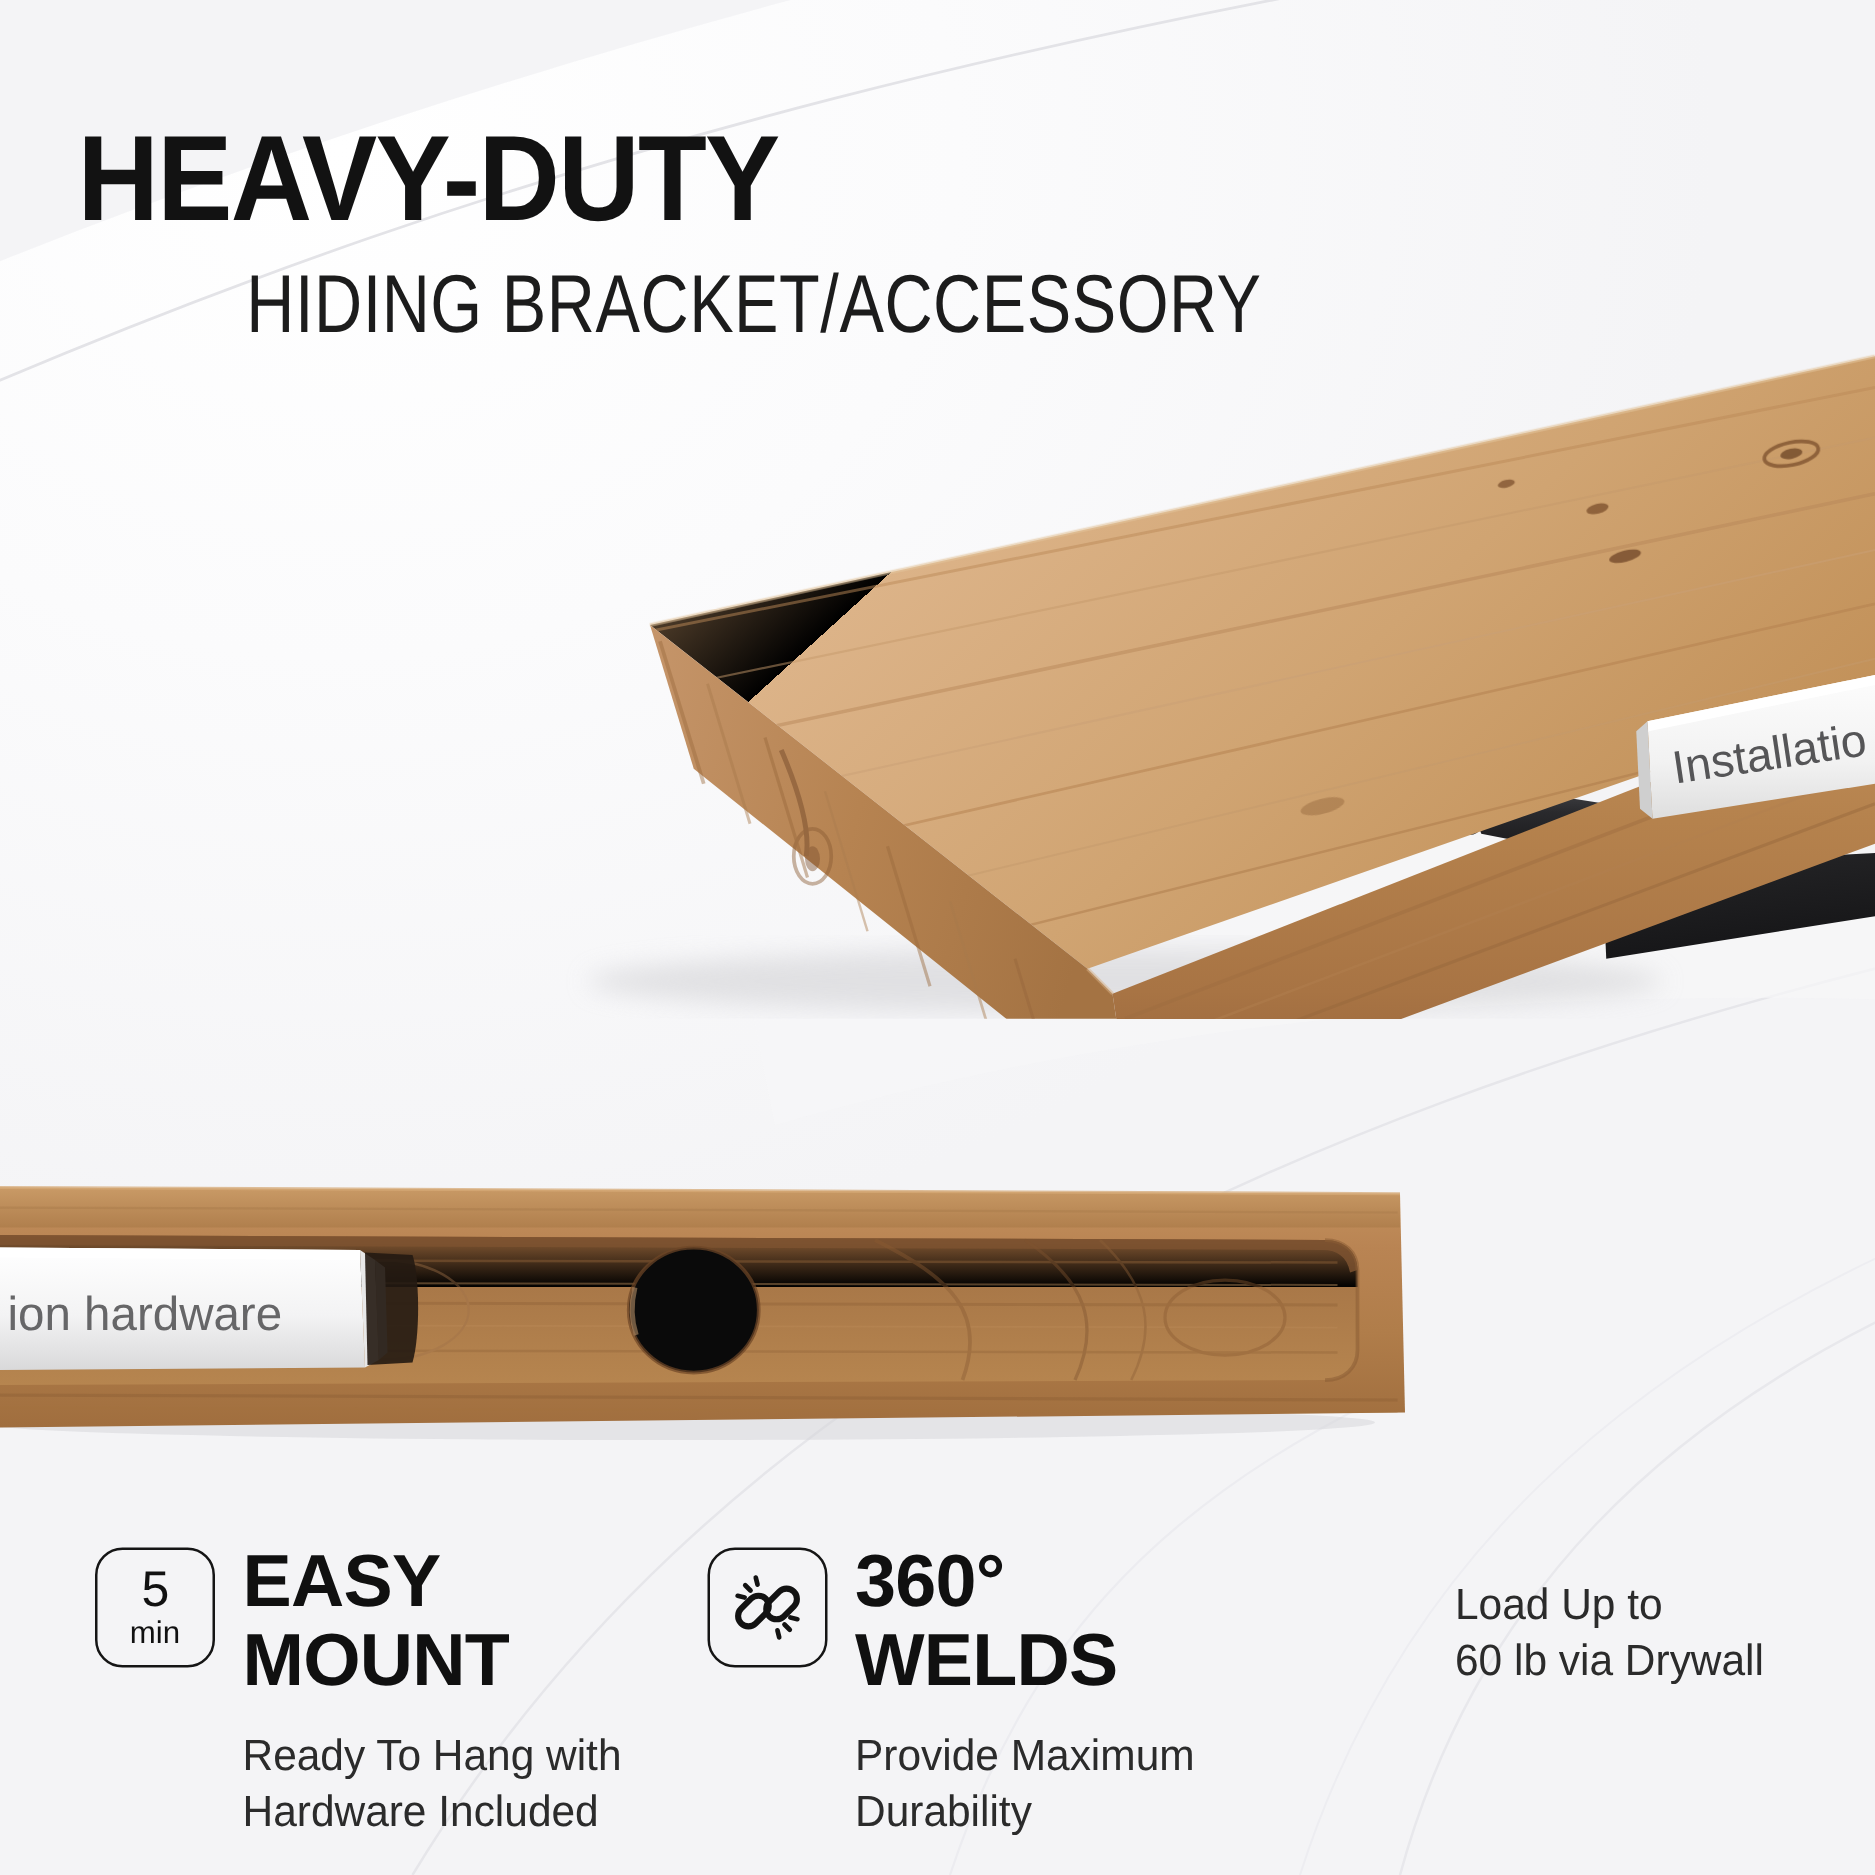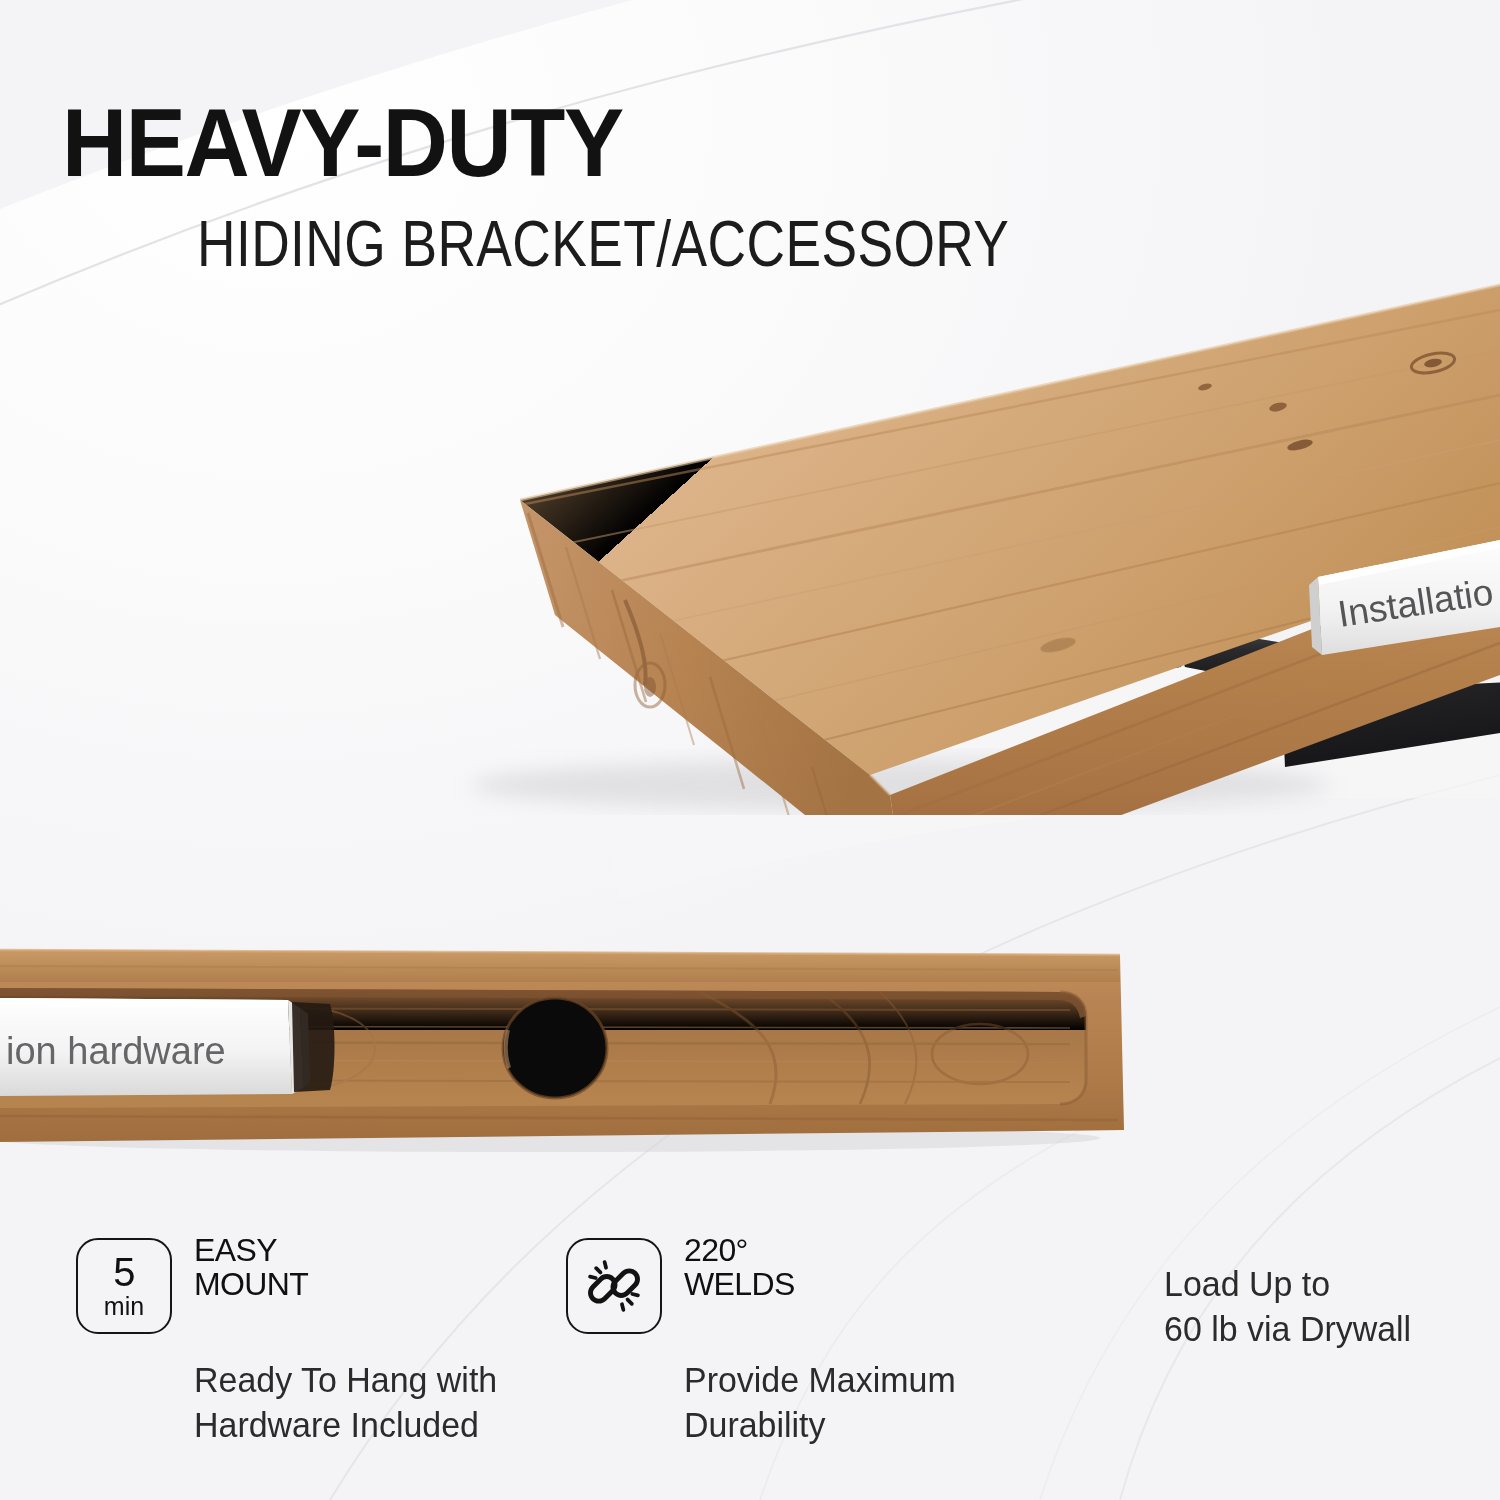--- a/index.html
+++ b/index.html
@@ -138,22 +138,22 @@
     text-align: right;
   }
   .badge-icon {
     display: flex;
     align-items: center;
     justify-content: center;
   }
 
   .feature-title {
     font-family: "Liberation Sans", sans-serif;
-    font-weight: 400;
-    font-size: 32px;
+    font-weight: 700;
+    font-size: 59px;
     line-height: 1.06;
     letter-spacing: -0.6px;
     color: #101010;
     margin: -4px 0 0 0;
     white-space: pre-line;
   }
   .feature-desc {
     font-family: "Liberation Sans Narrow", "Liberation Sans", sans-serif;
     font-weight: 300;
     font-size: 35px;
@@ -428,21 +428,21 @@
               <line x1="13" y1="13" x2="17.5" y2="17.5"></line>
               <line x1="6.5" y1="22" x2="12.5" y2="23.5"></line>
               <line x1="22" y1="6.5" x2="23.5" y2="12.5"></line>
 
               <line x1="51" y1="51" x2="46.5" y2="46.5"></line>
               <line x1="57.5" y1="42" x2="51.5" y2="40.5"></line>
               <line x1="42" y1="57.5" x2="40.5" y2="51.5"></line>
             </g>
           </svg>
         </div>
-        <div class="feature-title">220°
+        <div class="feature-title">360°
 WELDS</div>
       </div>
       <div class="feature-desc">Provide Maximum
 Durability</div>
     </div>
 
     <div class="feature feature-3">
       <div class="feature-head">
       </div>
       <div class="feature-desc">Load Up to

